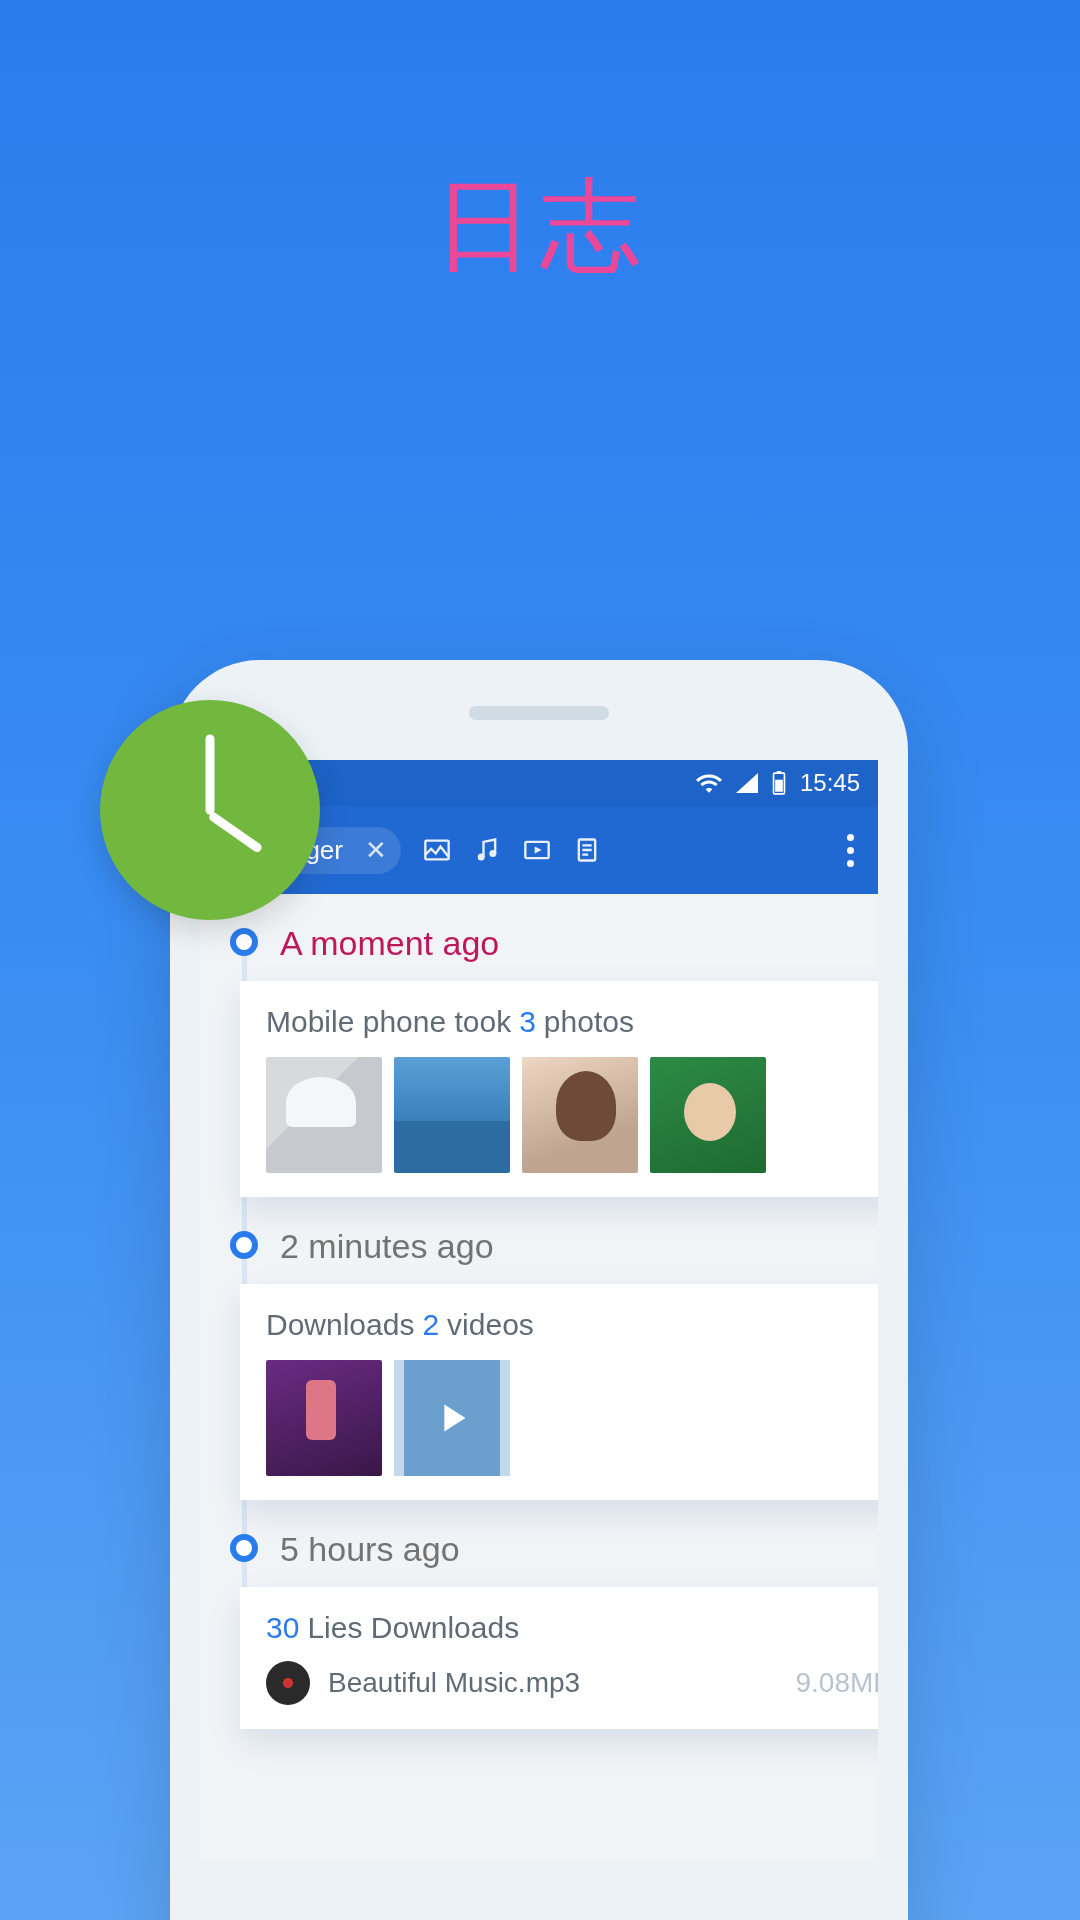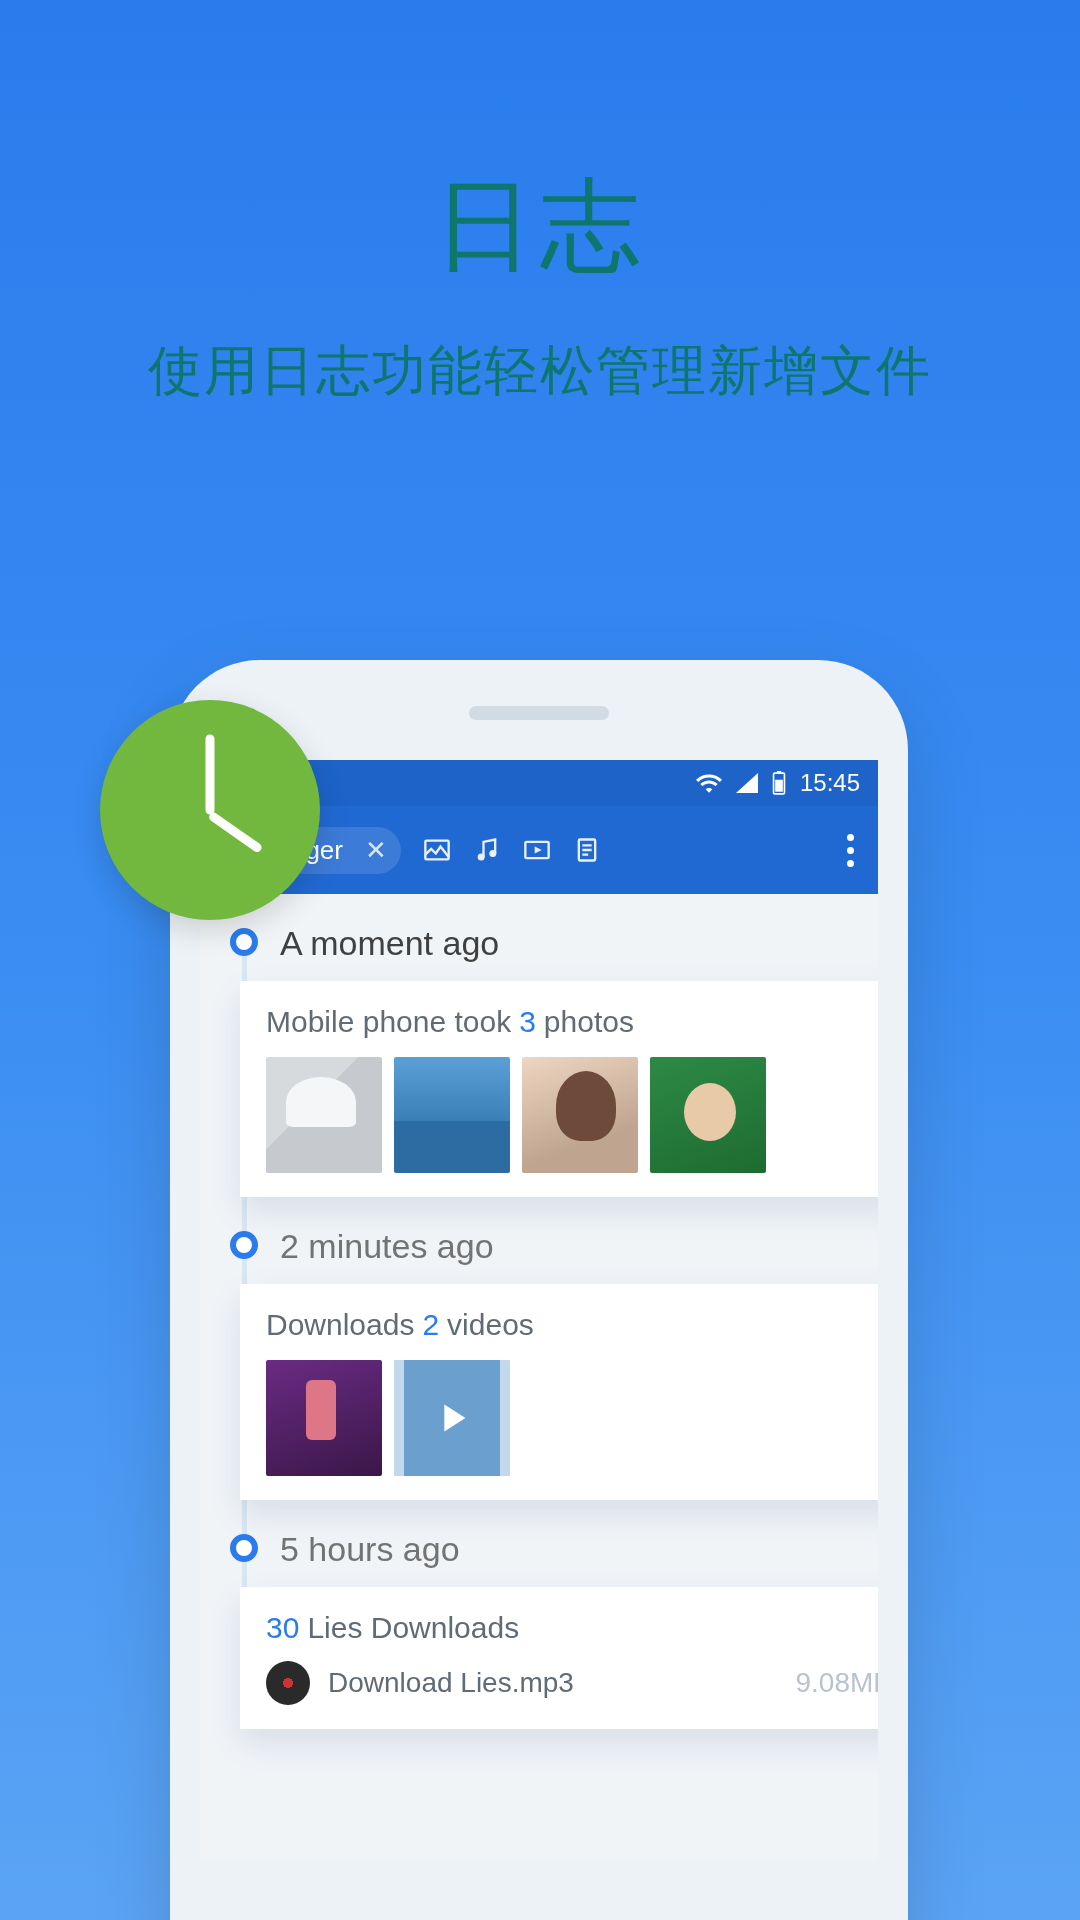--- a/index.html
+++ b/index.html
@@ -5,21 +5,21 @@
   * { margin: 0; padding: 0; box-sizing: border-box; }
   body {
     width: 1080px;
     height: 1920px;
     background: linear-gradient(180deg, #2a7ced 0%, #3a8df2 50%, #5ba4f5 100%);
     font-family: -apple-system, "Helvetica Neue", Arial, sans-serif;
     overflow: hidden;
     position: relative;
   }
 
-  .hero { text-align: center; color: #0f766e; padding-top: 160px; }
+  .hero { text-align: center; color: #ec4899; padding-top: 160px; }
   .hero-title { font-size: 100px; font-weight: 400; letter-spacing: 6px; }
   .hero-sub { font-size: 54px; font-weight: 300; margin-top: 40px; letter-spacing: 2px; }
 
   .phone {
     position: absolute;
     left: 170px;
     top: 660px;
     width: 738px;
     height: 1400px;
     background: #edf2f6;
@@ -117,21 +117,21 @@
     border: 6px solid #2a7ced;
     background: #fff;
     border-radius: 50%;
   }
   .when {
     font-size: 34px;
     color: #737373;
     margin-bottom: 18px;
     font-weight: 500;
   }
-  .when.accent { color: #404040; }
+  .when.accent { color: #be185d; }
 
   .card {
     background: #fff;
     box-shadow: 0 14px 30px rgba(35,70,120,0.12);
     padding: 24px 26px;
     margin-left: -40px;
     margin-right: -40px;
     position: relative;
     z-index: 1;
   }
@@ -199,21 +199,20 @@
     border-radius: 5px;
   }
   .big-clock .hand.m { width: 80px; height: 9px; transform: rotate(-90deg); }
   .big-clock .hand.h { width: 62px; height: 9px; transform: rotate(35deg); }
 </style>
 </head>
 <body>
 
 <div class="hero">
   <div class="hero-title">日志</div>
-  <div class="hero-sub">使用日志功能轻松管理新增文件</div>
 </div>
 
 <div class="big-clock">
   <div class="hand m"></div>
   <div class="hand h"></div>
 </div>
 
 <div class="phone">
   <div class="speaker"></div>
 
@@ -311,21 +310,21 @@
       <div class="event">
         <div class="dot"></div>
         <div class="when">5 hours ago</div>
         <div class="card">
           <div class="card-title">
             <span class="num">30</span>
             <span>Lies Downloads</span>
           </div>
           <div class="music-row">
             <div class="disc"></div>
-            <div class="music-name">Download Lies.mp3</div>
+            <div class="music-name">Beautiful Music.mp3</div>
             <div class="music-size">9.08MB</div>
           </div>
         </div>
       </div>
 
     </div>
   </div>
 
 </div>
 

